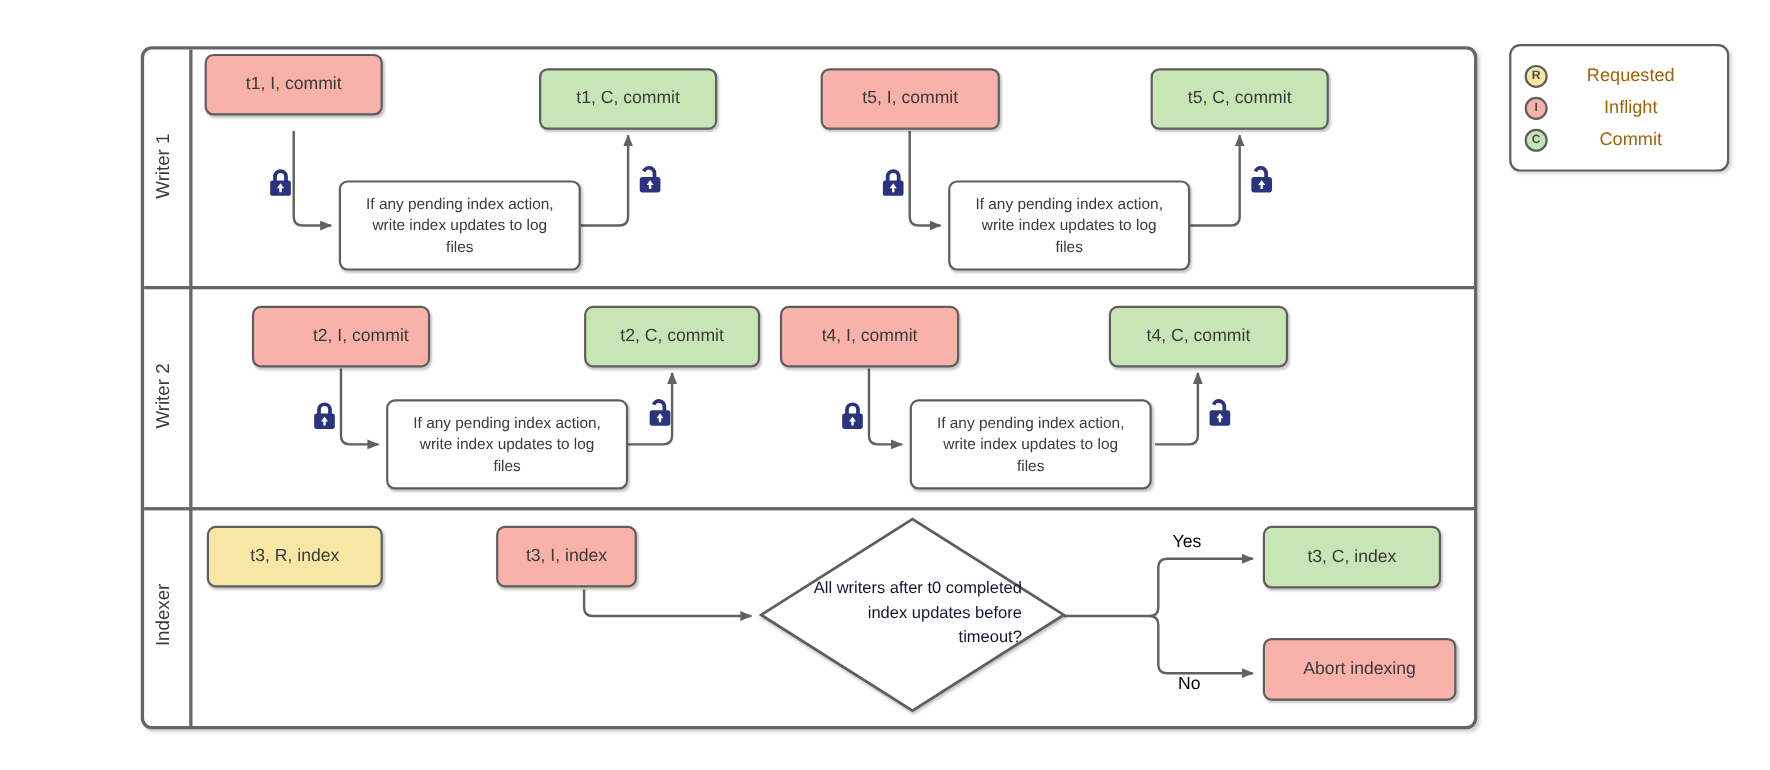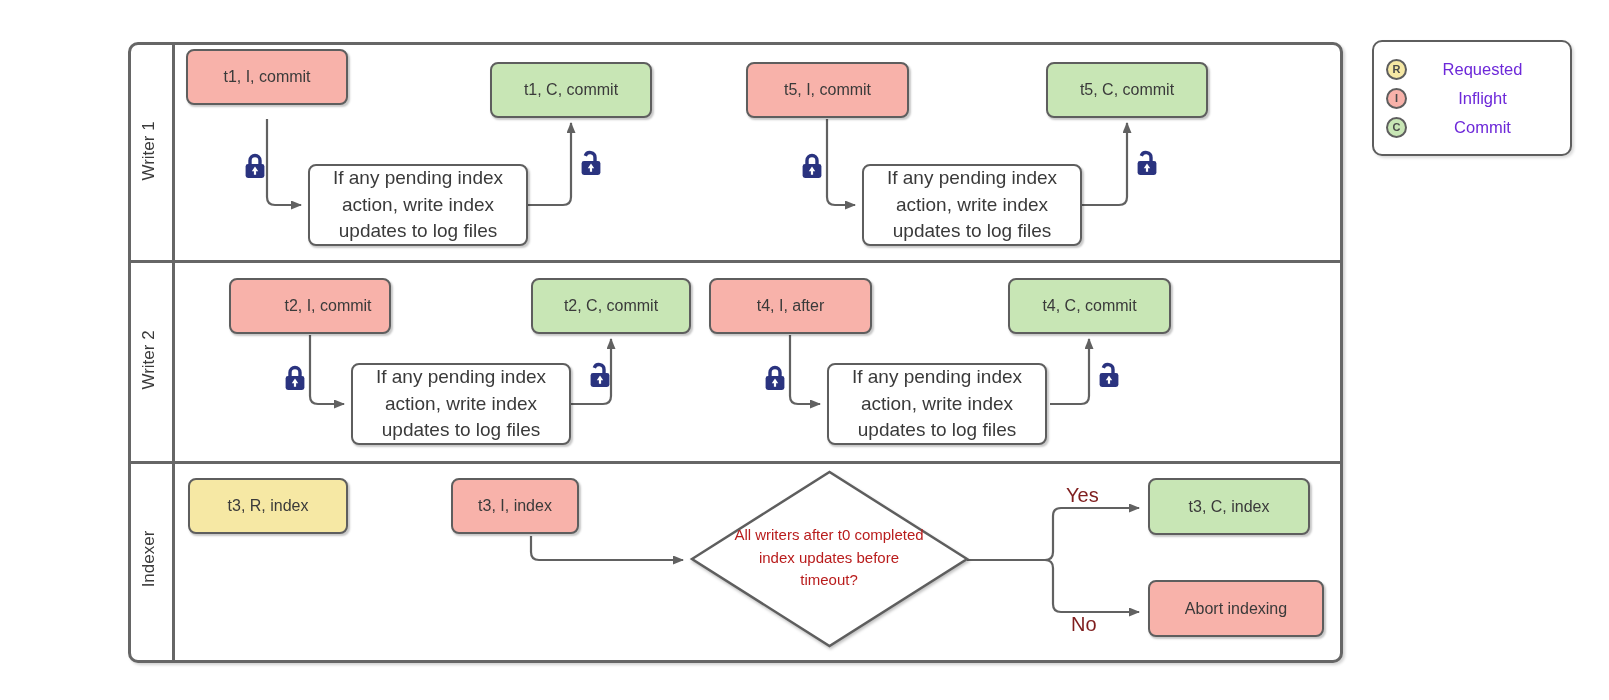--- a/index.html
+++ b/index.html
@@ -14,42 +14,42 @@
   .lane-label{width:200px;text-align:center;font-size:17px;color:#3A3A3A;
               transform:translate(-50%,-50%) rotate(-90deg);}
 
   
   .node{border:2px solid #5E5E5E;border-radius:8px;display:flex;align-items:center;justify-content:center;
         font-size:16px;color:#3A3A3A;background:#fff;box-shadow:1.5px 2px 2px rgba(0,0,0,0.22);
         text-align:center;box-sizing:border-box;}
   .pink{background:#F8B2AA;}
   .green{background:#C8E6B5;}
   .yellow{background:#F6E8A4;}
-  .proc{font-size:19px;line-height:1.4;}
+  .proc{font-size:14px;line-height:1.4;}
   .proc span{display:inline-block;max-width:172px;}
 
   
-  .decision-text{left:729px;top:524px;width:200px;text-align:center;font-size:15px;line-height:1.5;color:#b91c1c;}
-  .branch-label{font-size:20px;color:#7f1d1d;}
+  .decision-text{left:729px;top:524px;width:200px;text-align:right;font-size:15px;line-height:1.5;color:#0f172a;}
+  .branch-label{font-size:16px;color:#000000;}
 
   
   svg.overlay{left:0;top:0;pointer-events:none;}
   .conn{stroke:#616161;stroke-width:2.2;fill:none;}
   .diamond{fill:#ffffff;stroke:#5E5E5E;stroke-width:2.5;filter:drop-shadow(1.5px 2px 1.5px rgba(0,0,0,0.25));}
 
   .lock{width:26px;height:27px;}
 
   
   .legend{left:1372px;top:40px;width:200px;height:116px;border:2.5px solid #5E5E5E;border-radius:10px;
           background:#fff;box-shadow:2px 2px 3px rgba(0,0,0,0.15);box-sizing:border-box;
           display:flex;flex-direction:column;justify-content:center;padding:6px 12px;gap:4px;}
   .legend-row{display:flex;align-items:center;height:25px;}
   .legend-badge{width:21px;height:21px;border:2px solid #5E5E5E;border-radius:50%;box-sizing:border-box;
                 display:flex;align-items:center;justify-content:center;font-size:11px;font-weight:bold;color:#4A4A4A;flex:0 0 auto;}
-  .legend-label{flex:1;text-align:center;font-size:16.5px;color:#6d28d9;}
+  .legend-label{flex:1;text-align:center;font-size:16.5px;color:#a16207;}
 </style>
 </head>
 <body>
 
 <div class="abs frame">
   <div class="abs label-col"></div>
   <div class="abs lane-sep" style="top:215px;"></div>
   <div class="abs lane-sep" style="top:416px;"></div>
 </div>
 <div class="abs lane-label" style="left:149px;top:151px;">Writer 1</div>
@@ -86,21 +86,21 @@
 <div class="abs node green" style="left:1046px;top:62px;width:162px;height:56px;">t5, C, commit</div>
 <div class="abs node proc" style="left:308px;top:164px;width:220px;height:82px;">
     <span>If any pending index action, write index updates to log files</span>
   </div>
 <div class="abs node proc" style="left:862px;top:164px;width:220px;height:82px;">
     <span>If any pending index action, write index updates to log files</span>
   </div>
 
 <div class="abs node pink" style="left:229px;top:278px;width:162px;height:56px;padding-left:36px;">t2, I, commit</div>
 <div class="abs node green" style="left:531px;top:278px;width:160px;height:56px;">t2, C, commit</div>
-<div class="abs node pink" style="left:709px;top:278px;width:163px;height:56px;">t4, I, after</div>
+<div class="abs node pink" style="left:709px;top:278px;width:163px;height:56px;">t4, I, commit</div>
 <div class="abs node green" style="left:1008px;top:278px;width:163px;height:56px;">t4, C, commit</div>
 <div class="abs node proc" style="left:351px;top:363px;width:220px;height:82px;">
     <span>If any pending index action, write index updates to log files</span>
   </div>
 <div class="abs node proc" style="left:827px;top:363px;width:220px;height:82px;">
     <span>If any pending index action, write index updates to log files</span>
   </div>
 
 <div class="abs node yellow" style="left:188px;top:478px;width:160px;height:56px;">t3, R, index</div>
 <div class="abs node pink" style="left:451px;top:478px;width:128px;height:56px;">t3, I, index</div>

